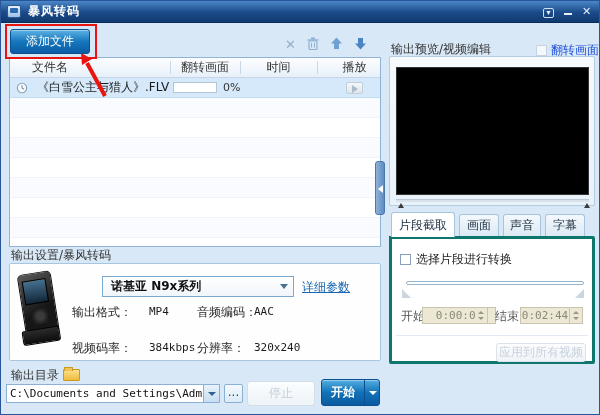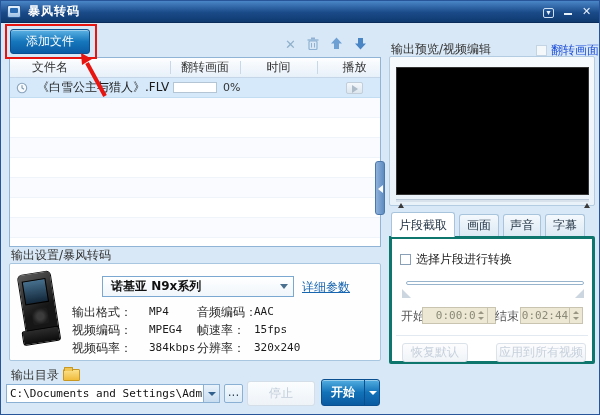--- a/index.html
+++ b/index.html
@@ -248,26 +248,20 @@
       <span class="dval">诺基亚 N9x系列</span>
       <span class="darr"></span>
     </div>
     <span class="detail-link">详细参数</span>
     <div class="prow" style="top:40px;">
       <span class="plab c1">输出格式：</span>
       <span class="pval c1">MP4</span>
       <span class="plab c2">音频编码：</span>
       <span class="pval c2">AAC</span>
     </div>
-    <div class="prow" style="top:58px;">
-      <span class="plab c1">视频编码：</span>
-      <span class="pval c1">MPEG4</span>
-      <span class="plab c2">帧速率：</span>
-      <span class="pval c2">15fps</span>
-    </div>
     <div class="prow" style="top:76px;">
       <span class="plab c1">视频码率：</span>
       <span class="pval c1">384kbps</span>
       <span class="plab c2">分辨率：</span>
       <span class="pval c2">320x240</span>
     </div>
   </div>
 
   <div class="outdir-label">输出目录</div>
   <div class="folder-icon"></div>
@@ -311,17 +305,16 @@
     <span class="time-field tf-start">
       <span class="tv">0:00:00</span>
     </span>
     <span class="spin sp-start"></span>
     <span class="time-label tl-end">结束</span>
     <span class="time-field tf-end">
       <span class="tv">0:02:44</span>
     </span>
     <span class="spin sp-end"></span>
     <div class="clip-divider"></div>
-    <div class="clip-btn cb-restore">恢复默认</div>
     <div class="clip-btn cb-apply">应用到所有视频</div>
   </div>
 
 </div>
 
 </body></html>

